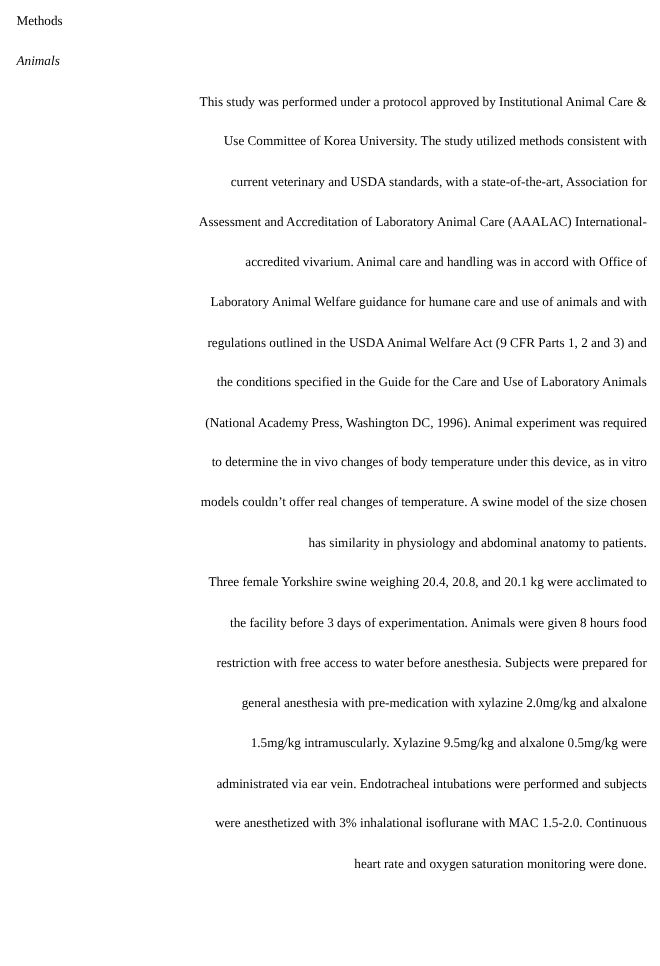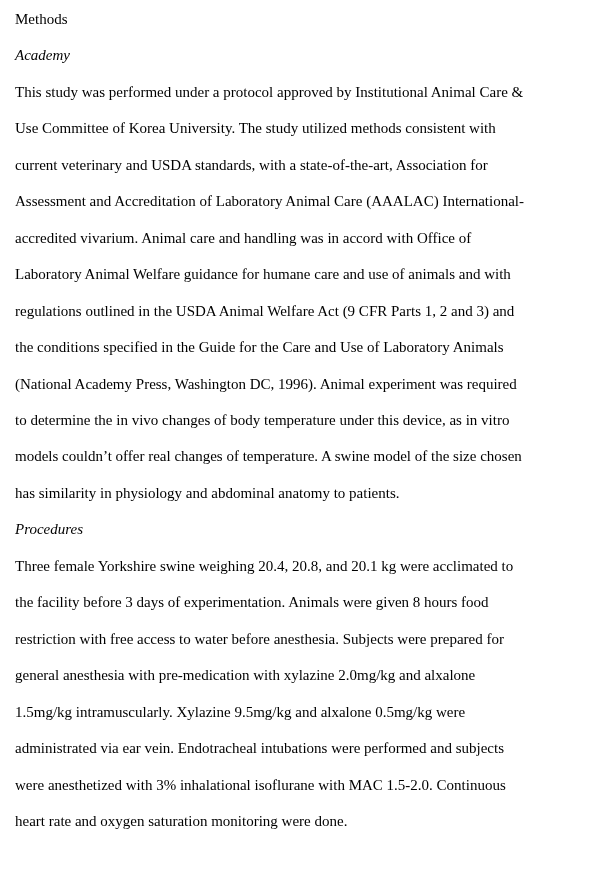--- a/index.html
+++ b/index.html
@@ -20,53 +20,53 @@
     background: #ffffff;
     color: #000000;
     font-family: "Liberation Serif", "DejaVu Serif", serif;
     font-size: 16.5px;
     line-height: 36.45px;
     text-align: left;
   }
   .page h2, .page h3, .page p {
     margin: 0;
     padding: 0;
-    font-size: 15px;
+    font-size: 12px;
     font-weight: normal;
     line-height: 36.45px;
   }
   .heading-bold {
     font-weight: bold;
   }
   .heading-italic {
     font-style: italic;
   }
   .body-para {
     white-space: pre-line; 
+    text-align: right;
   }
 </style>
 </head>
 <body>
 
 <div class="page">
   <h2 class="heading-bold">Methods</h2>
-  <h3 class="heading-italic">Academy</h3>
+  <h3 class="heading-italic">Animals</h3>
   <p class="body-para">This study was performed under a protocol approved by Institutional Animal Care &amp;
 Use Committee of Korea University. The study utilized methods consistent with
 current veterinary and USDA standards, with a state-of-the-art, Association for
 Assessment and Accreditation of Laboratory Animal Care (AAALAC) International-
 accredited vivarium. Animal care and handling was in accord with Office of
 Laboratory Animal Welfare guidance for humane care and use of animals and with
 regulations outlined in the USDA Animal Welfare Act (9 CFR Parts 1, 2 and 3) and
 the conditions specified in the Guide for the Care and Use of Laboratory Animals
 (National Academy Press, Washington DC, 1996). Animal experiment was required
 to determine the in vivo changes of body temperature under this device, as in vitro
 models couldn’t offer real changes of temperature. A swine model of the size chosen
 has similarity in physiology and abdominal anatomy to patients.</p>
-  <h3 class="heading-italic">Procedures</h3>
   <p class="body-para">Three female Yorkshire swine weighing 20.4, 20.8, and 20.1 kg were acclimated to
 the facility before 3 days of experimentation. Animals were given 8 hours food
 restriction with free access to water before anesthesia.  Subjects were prepared for
 general anesthesia with pre-medication with xylazine 2.0mg/kg and alxalone
 1.5mg/kg intramuscularly. Xylazine 9.5mg/kg and alxalone 0.5mg/kg were
 administrated via ear vein. Endotracheal intubations were performed and subjects
 were anesthetized with 3% inhalational isoflurane with MAC 1.5-2.0. Continuous
 heart rate and oxygen saturation monitoring were done.</p>
 </div>
 

